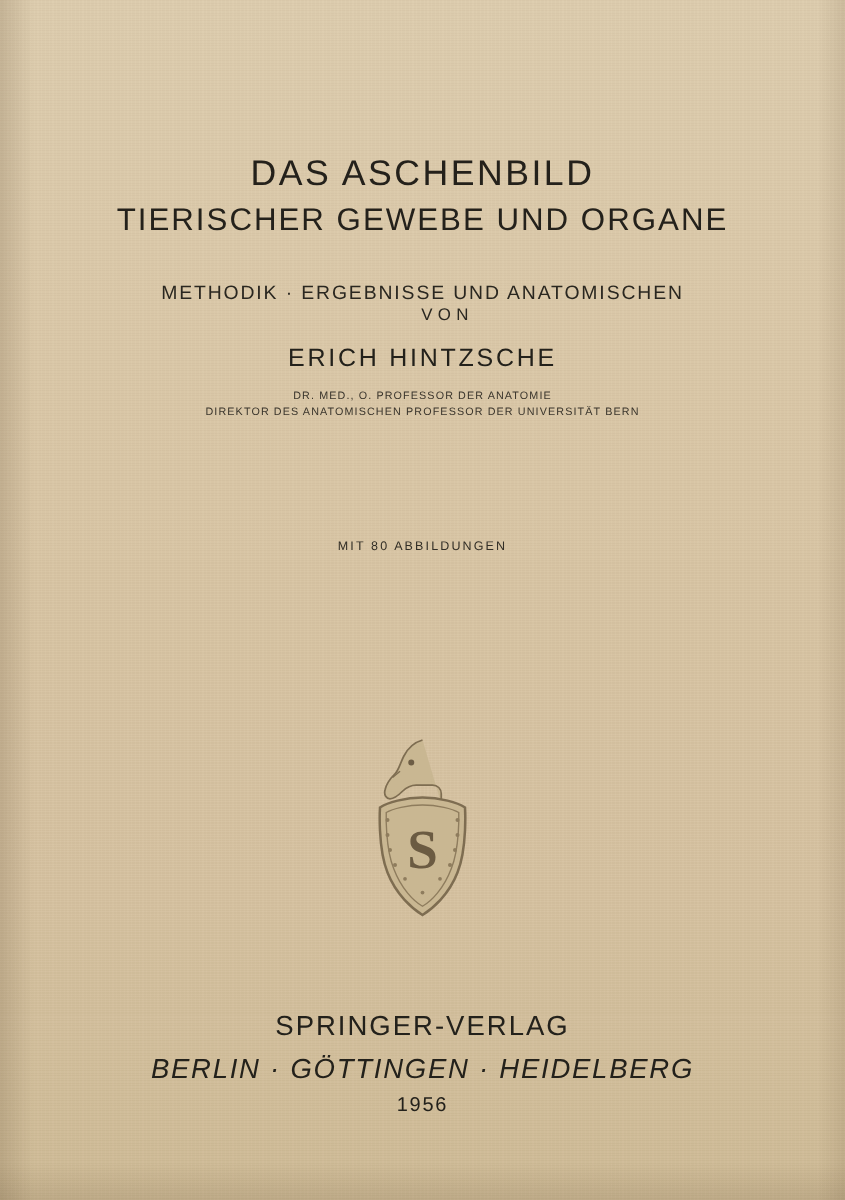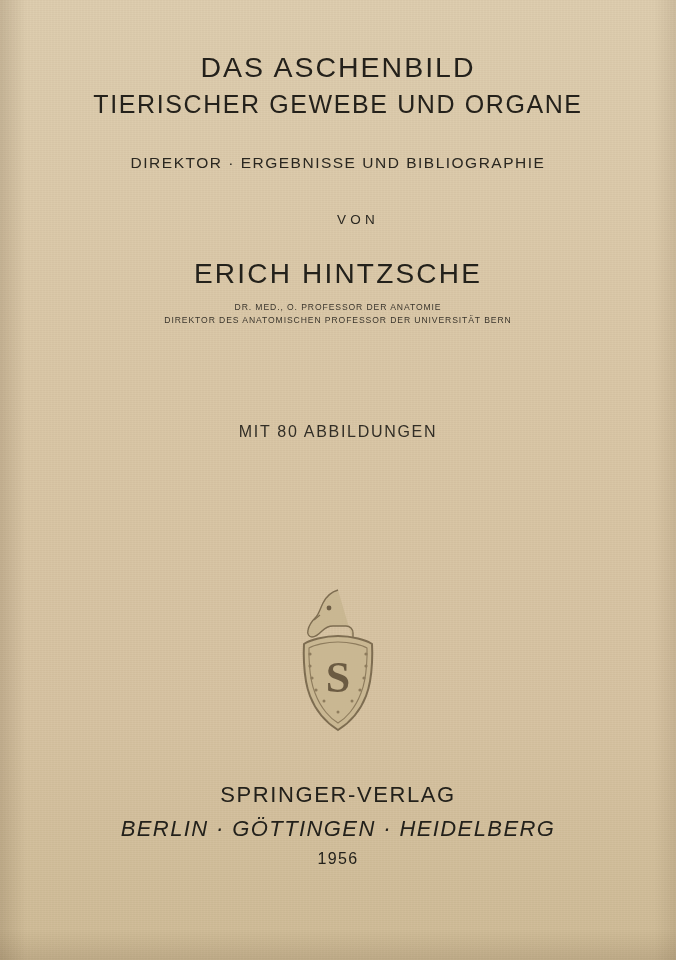--- a/index.html
+++ b/index.html
@@ -45,21 +45,21 @@
   .content {
     position: relative;
     z-index: 2;
     width: 100%;
     height: 100%;
     text-align: center;
     color: #23211c;
   }
 
   .title-block {
-    padding-top: 48px;
+    padding-top: 120px;
   }
   .title-line {
     font-size: 28.5px;
     letter-spacing: 2.0px;
     font-weight: 400;
     line-height: 1.38;
     color: #24211b;
     white-space: nowrap;
   }
   .title-line.second {
@@ -69,61 +69,60 @@
   }
 
   .subtitle {
     margin-top: 32px;
     font-size: 15.5px;
     letter-spacing: 1.5px;
     color: #2a2720;
   }
 
   .von {
-    margin-top: 40px;
     font-size: 13.5px;
     letter-spacing: 4.2px;
     color: #2a2720;
     padding-left: 40px;
   }
 
   .author {
-    margin-top: 31px;
-    font-size: 28px;
+    margin-top: 17px;
+    font-size: 20px;
     letter-spacing: 2.2px;
     color: #23211b;
   }
 
   .credential {
     margin-top: 11px;
     font-size: 8.6px;
     letter-spacing: 0.9px;
     line-height: 1.55;
     color: #3a352c;
   }
 
   .figures {
     margin-top: 96px;
-    font-size: 16px;
+    font-size: 10px;
     letter-spacing: 1.7px;
     color: #322e26;
   }
 
   .logo-wrap {
     margin-top: 143px;
     display: flex;
     justify-content: center;
     align-items: center;
   }
   .logo-wrap svg {
     display: block;
   }
 
   .publisher-block {
-    margin-top: 46px;
+    margin-top: 70px;
   }
   .publisher {
     font-size: 22px;
     letter-spacing: 1.6px;
     color: #23211b;
   }
   .cities {
     margin-top: 8px;
     font-size: 22px;
     letter-spacing: 1.4px;
@@ -144,21 +143,21 @@
   <div class="grain"></div>
   <div class="edge-shadow"></div>
 
   <div class="content">
 
     <div class="title-block">
       <div class="title-line">DAS ASCHENBILD</div>
       <div class="title-line second">TIERISCHER GEWEBE UND ORGANE</div>
     </div>
 
-    <div class="subtitle">DIREKTOR · ERGEBNISSE UND BIBLIOGRAPHIE</div>
+    <div class="subtitle">METHODIK · ERGEBNISSE UND ANATOMISCHEN</div>
 
     <div class="von">VON</div>
 
     <div class="author">ERICH HINTZSCHE</div>
 
     <div class="credential">
       <div>DR. MED., O. PROFESSOR DER ANATOMIE</div>
       <div>DIREKTOR DES ANATOMISCHEN PROFESSOR DER UNIVERSITÄT BERN</div>
     </div>
 

